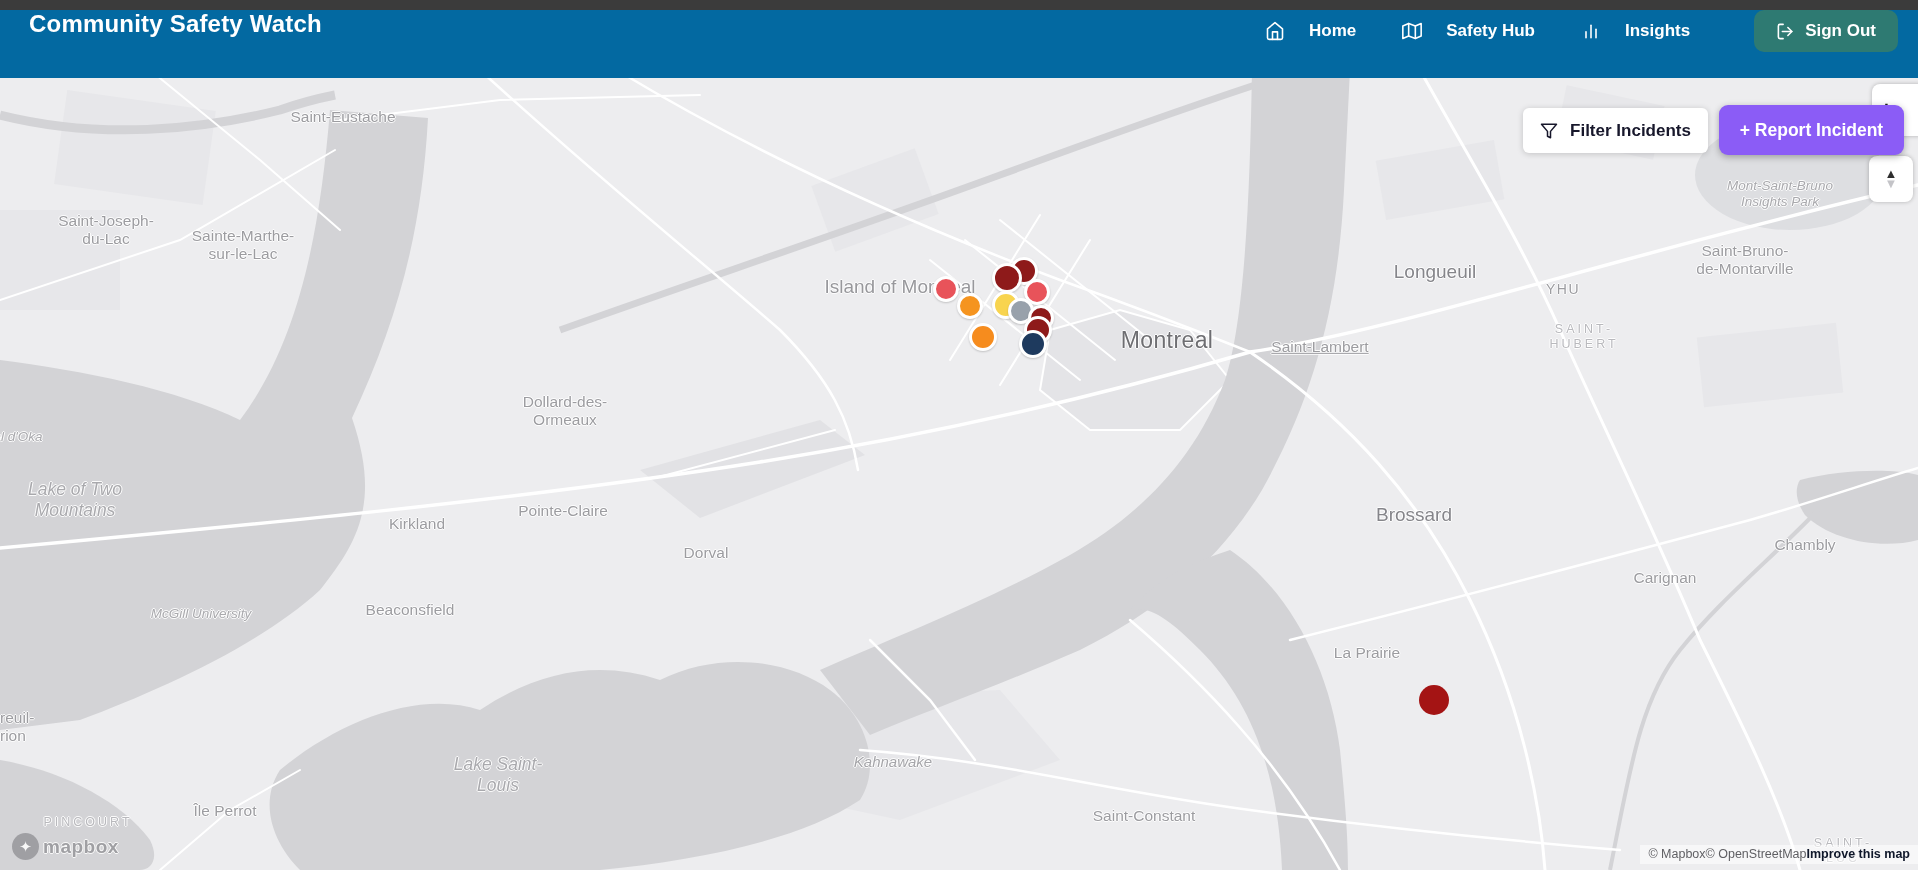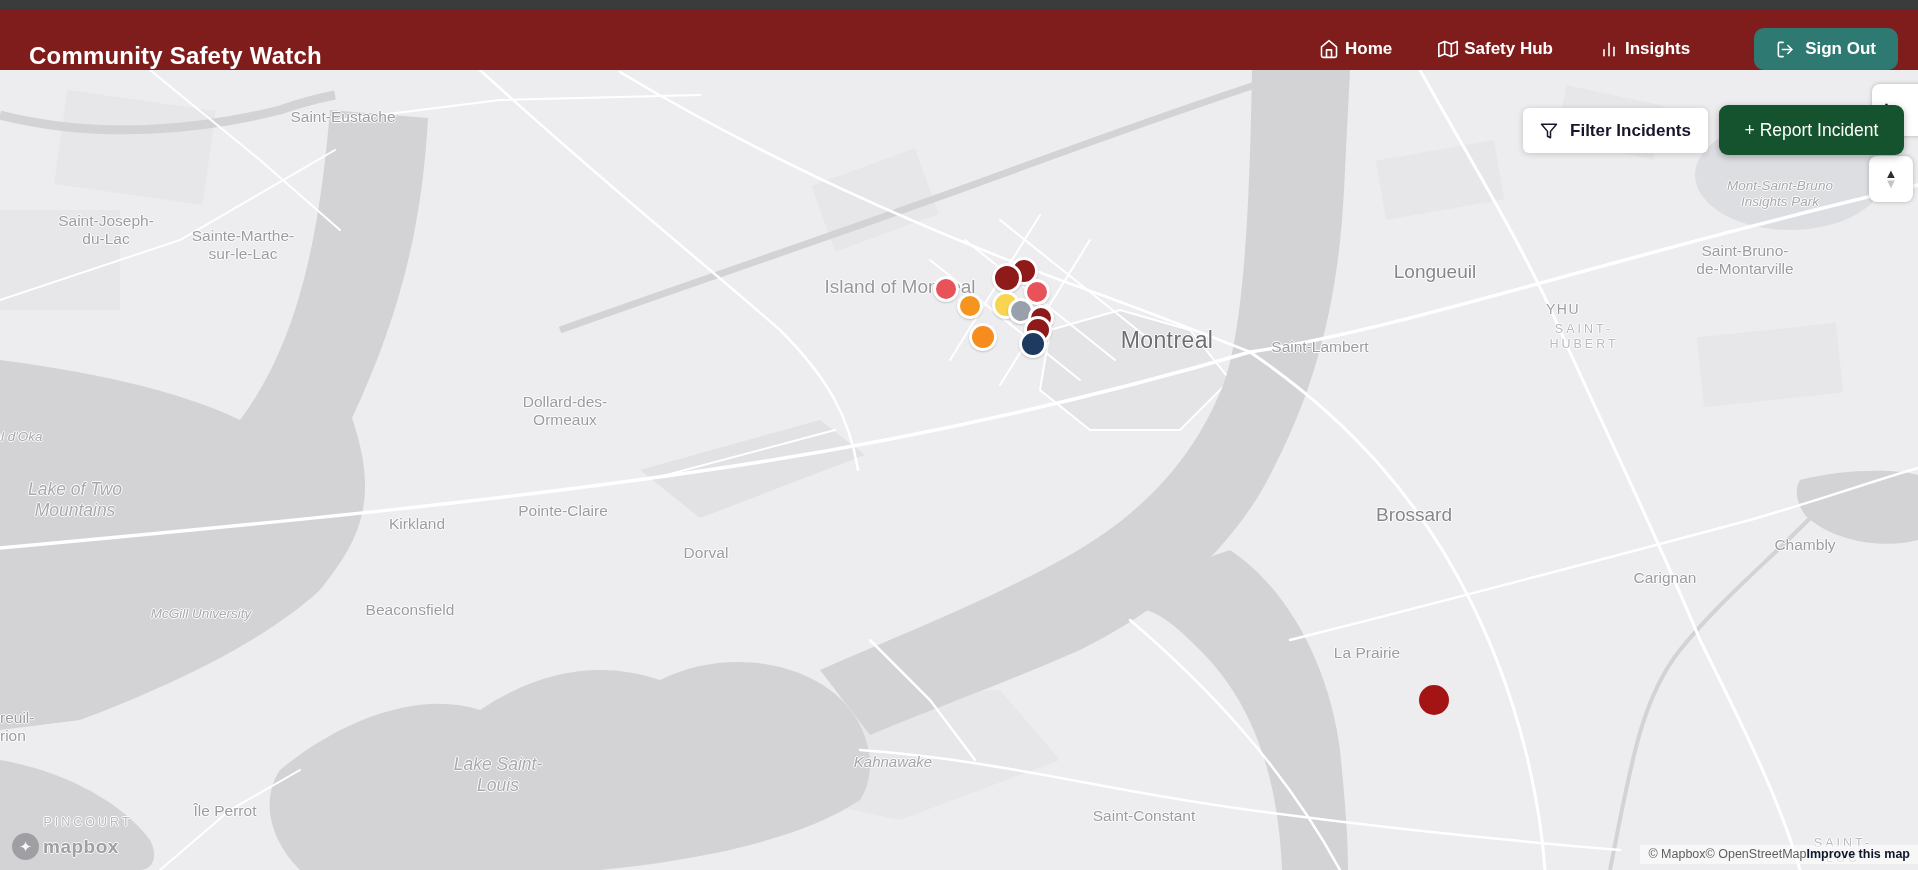--- a/index.html
+++ b/index.html
@@ -3,25 +3,25 @@
 <meta charset="utf-8">
 <style>
   * { margin:0; padding:0; box-sizing:border-box; }
   html,body { width:1918px; height:870px; overflow:hidden; font-family:"Liberation Sans", sans-serif; }
   body { background:#ededef; }
 
   
   .top-strip { position:absolute; left:0; top:0; width:1918px; height:10px; background:#3b3b3b; }
 
   
-  .header { position:absolute; left:0; top:10px; width:1918px; height:60px;
-            background:#7f1d1d; display:flex; align-items:flex-end; padding:0 20px 0 29px; z-index:50; }
+  .header { position:absolute; left:0; top:10px; width:1918px; height:68px;
+            background:#0369a1; display:flex; align-items:flex-start; padding:0 20px 0 29px; z-index:50; }
   .app-title { color:#ffffff; font-size:24px; font-weight:bold; letter-spacing:.2px; }
   .header-nav { margin-left:auto; display:flex; align-items:center; gap:46px; }
-  .nav-item { display:flex; align-items:center; gap:6px; color:#ffffff; font-size:17px;
+  .nav-item { display:flex; align-items:center; gap:24px; color:#ffffff; font-size:17px;
               font-weight:600; cursor:pointer; }
   .nav-item svg { width:20px; height:20px; stroke:#ffffff; stroke-width:1.9; fill:none;
                   stroke-linecap:round; stroke-linejoin:round; }
   .signout-btn { margin-left:18px; display:flex; align-items:center; gap:10px;
                  background:#2e7a72; color:#fff; font-size:17px; font-weight:600;
                  border:none; border-radius:10px; padding:11px 22px; cursor:pointer; }
   .signout-btn svg { width:19px; height:19px; stroke:#fff; stroke-width:2; fill:none;
                      stroke-linecap:round; stroke-linejoin:round; }
 
   
@@ -53,23 +53,23 @@
   .map-actions { position:absolute; inset:0; z-index:5; pointer-events:none; }
   .map-actions > * { pointer-events:auto; }
   .filter-btn { position:absolute; left:1523px; top:38px; width:185px; height:45px;
                 background:#ffffff; border:none; border-radius:6px;
                 display:flex; align-items:center; justify-content:center; gap:12px;
                 font-family:"Liberation Sans",sans-serif; font-size:17px; font-weight:600; color:#17172b;
                 box-shadow:0 1px 6px rgba(0,0,0,.18); cursor:pointer; }
   .filter-btn svg { width:18px; height:18px; stroke:#17172b; stroke-width:2; fill:none;
                     stroke-linejoin:round; }
   .report-btn { position:absolute; left:1719px; top:35px; width:185px; height:50px;
-                background:#14532d; border:none; border-radius:9px;
+                background:#8b5cf6; border:none; border-radius:9px;
                 display:flex; align-items:center; justify-content:center;
-                font-family:"Liberation Sans",sans-serif; font-size:17.5px; font-weight:normal; color:#ffffff;
+                font-family:"Liberation Sans",sans-serif; font-size:17.5px; font-weight:bold; color:#ffffff;
                 box-shadow:0 2px 7px rgba(0,0,0,.3); cursor:pointer; }
 
   
   .zoom-box { position:absolute; left:1872px; top:14px; width:54px; height:52px; background:#fff;
               border-radius:8px; box-shadow:0 0 4px rgba(0,0,0,.25); z-index:4;
               display:flex; align-items:center; cursor:pointer; }
   .zoom-box .plus { font-size:22px; font-weight:bold; color:#222; margin-left:8px; line-height:1; }
   .tilt-box { position:absolute; left:1869px; top:86px; width:44px; height:46px; background:#fff;
               border-radius:8px; box-shadow:0 0 4px rgba(0,0,0,.25); z-index:4;
               display:flex; flex-direction:column; align-items:center; justify-content:center;
@@ -208,23 +208,23 @@
       <div class="lbl" style="left: 225px; top: 741px;">Île Perrot</div>
       <div class="lbl caps" style="left: 88px; top: 752px;">PINCOURT</div>
       <div class="lbl left-anchor" style="left: 0px; top: 657px;">reuil-
 rion</div>
       <div class="lbl poi-lg" style="left: 893px; top: 692px;">Kahnawake</div>
       <div class="lbl" style="left: 1144px; top: 746px;">Saint-Constant</div>
       <div class="lbl" style="left: 1367px; top: 583px;">La Prairie</div>
       <div class="lbl town-lg" style="left: 1414px; top: 445px;">Brossard</div>
       <div class="lbl" style="left: 1665px; top: 508px;">Carignan</div>
       <div class="lbl" style="left: 1805px; top: 475px;">Chambly</div>
-      <div class="lbl" style="left: 1320px; top: 277px;">Saint-Lambert</div>
+      <div class="lbl" style="left: 1320px; top: 277px; text-decoration: underline;">Saint-Lambert</div>
       <div class="lbl town-lg" style="left: 1435px; top: 202px;">Longueuil</div>
-      <div class="lbl code" style="left: 1563px; top: 219px; margin-top: 20px;">YHU</div>
+      <div class="lbl code" style="left: 1563px; top: 219px;">YHU</div>
       <div class="lbl caps" style="left: 1545px; top: 267px; margin-left: 39px;">SAINT-
 HUBERT</div>
       <div class="lbl poi" style="left: 1780px; top: 124px;">Mont-Saint-Bruno
 Insights Park</div>
       <div class="lbl" style="left: 1745px; top: 190px;">Saint-Bruno-
 de-Montarville</div>
       <div class="lbl city" style="left: 1167px; top: 271px;">Montreal</div>
       <div class="lbl island" style="left: 900px; top: 217px;">Island of Montreal</div>
       <div class="lbl caps" style="left: 1843px; top: 781px;">SAINT-LUC</div>
     </div>

